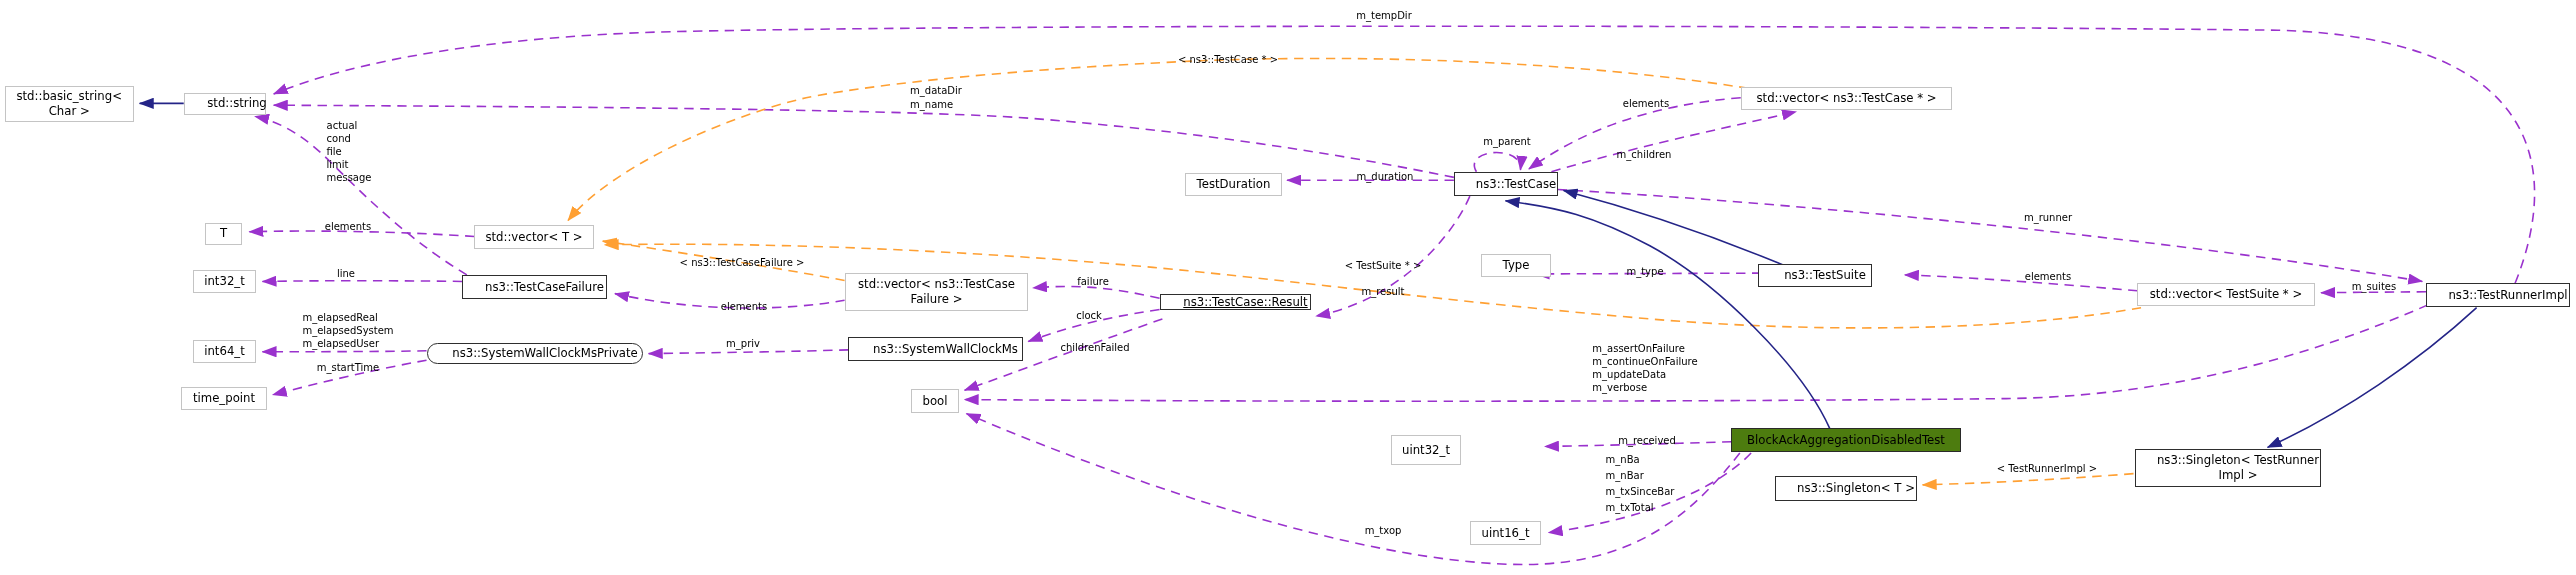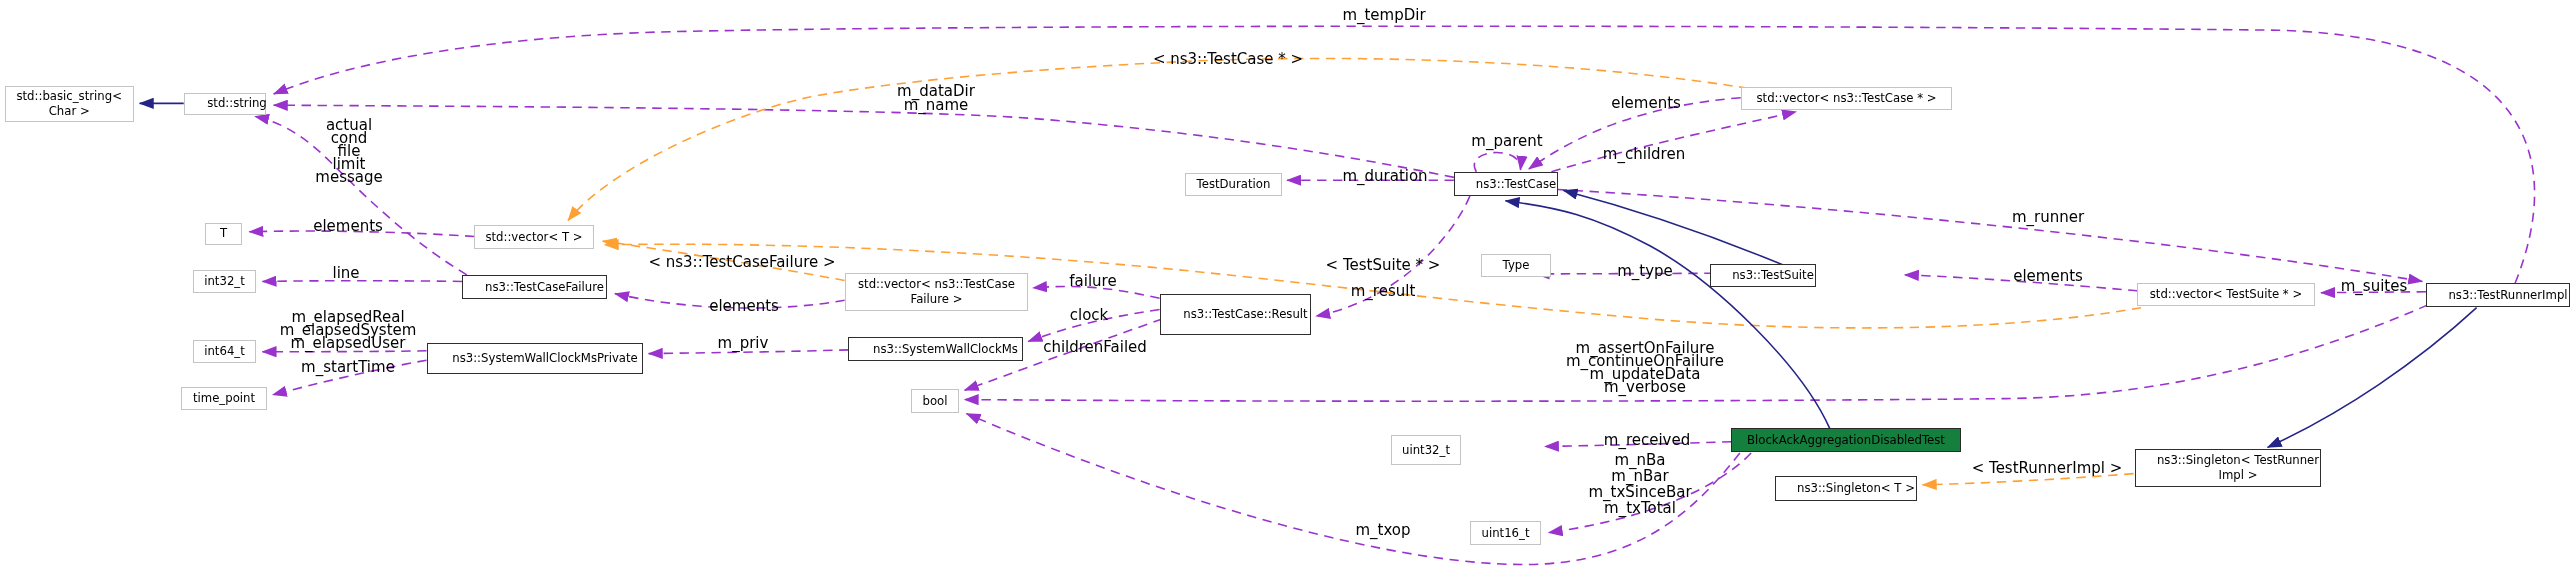--- a/index.html
+++ b/index.html
@@ -3,23 +3,23 @@
 <meta charset="utf-8">
 <style>
   html,body{margin:0;padding:0;background:#ffffff;}
   #canvas{position:relative;width:2576px;height:576px;background:#ffffff;overflow:hidden;
           font-family:"DejaVu Sans","Liberation Sans",sans-serif;}
   #edges{position:absolute;left:0;top:0;z-index:1;}
   .node{position:absolute;z-index:3;box-sizing:border-box;display:flex;align-items:center;justify-content:center;
         background:#ffffff;color:#000;font-size:11.7px;line-height:1.25;text-align:center;white-space:pre-line;}
   .node.plain{border:1.4px solid #c4c4c4;}
   .node.class{border:1.9px solid #2e2e2e;padding-left:20px;}
-  .node.current{border:1.9px solid #2a2a2a;background:#15803d;font-weight:normal;}
-  .edge-label{position:absolute;z-index:2;transform:translate(-50%,-50%);color:#000;font-size:15px;
-              text-align:center;white-space:pre;}
+  .node.current{border:1.9px solid #2a2a2a;background:#4d7c0f;font-weight:normal;}
+  .edge-label{position:absolute;z-index:2;transform:translate(-50%,-50%);color:#000;font-size:10px;
+              text-align:left;white-space:pre;}
 </style>
 </head>
 <body>
 
 <div id="canvas">
   <svg id="edges" width="2576" height="576" xmlns="http://www.w3.org/2000/svg" viewBox="0 0 2748 614">
       <defs>
         <marker id="arrow-usage" markerUnits="userSpaceOnUse" markerWidth="16" markerHeight="12" refX="15" refY="6" orient="auto">
           <path d="M0 0 L16 6 L0 12 Z" fill="#9a32cd"></path>
         </marker>
@@ -67,31 +67,31 @@
   <div id="nodes">
       <div class="node plain" style="left: 4.7px; top: 86px; width: 129px; height: 36px;">std::basic_string&lt;
 Char &gt;</div>
       <div class="node plain" style="left: 184px; top: 93px; width: 82px; height: 21.6px; padding-left: 24px;">std::string</div>
       <div class="node plain" style="left: 205px; top: 223px; width: 37px; height: 21.6px;">T</div>
       <div class="node plain" style="left: 193px; top: 270px; width: 63px; height: 23.4px;">int32_t</div>
       <div class="node plain" style="left: 193px; top: 340px; width: 63px; height: 23.4px;">int64_t</div>
       <div class="node plain" style="left: 181px; top: 387px; width: 86px; height: 23.4px;">time_point</div>
       <div class="node plain" style="left: 474px; top: 225px; width: 120px; height: 24.4px; text-align: center;">std::vector&lt; T &gt;</div>
       <div class="node class" style="left: 462px; top: 275px; width: 145px; height: 24.4px;">ns3::TestCaseFailure</div>
-      <div class="node class" style="left: 427px; top: 343px; width: 216px; height: 31px;">ns3::SystemWallClockMsPrivate</div>
+      <div class="node class" style="left: 427px; top: 343px; width: 216px; height: 21px; border-radius: 12px;">ns3::SystemWallClockMsPrivate</div>
       <div class="node plain" style="left: 845px; top: 273px; width: 183px; height: 38px;">std::vector&lt; ns3::TestCase
 Failure &gt;</div>
       <div class="node class" style="left: 848px; top: 337px; width: 175px; height: 24.4px;">ns3::SystemWallClockMs</div>
       <div class="node plain" style="left: 911px; top: 389px; width: 48px; height: 24.4px;">bool</div>
-      <div class="node class" style="left: 1160px; top: 294px; width: 151px; height: 41px;">ns3::TestCase::Result</div>
+      <div class="node class" style="left: 1160px; top: 294px; width: 151px; height: 16px; text-decoration: underline;">ns3::TestCase::Result</div>
       <div class="node plain" style="left: 1185px; top: 173px; width: 97px; height: 23.4px;">TestDuration</div>
       <div class="node class" style="left: 1454px; top: 172px; width: 104px; height: 24.4px;">ns3::TestCase</div>
       <div class="node plain" style="left: 1481px; top: 254px; width: 70px; height: 23.4px;">Type</div>
       <div class="node plain" style="left: 1741px; top: 87px; width: 211px; height: 23.4px;">std::vector&lt; ns3::TestCase * &gt;</div>
-      <div class="node class" style="left: 1710px; top: 264px; width: 106px; height: 23.4px;">ns3::TestSuite</div>
+      <div class="node class" style="left: 1758px; top: 264px; width: 114px; height: 23.4px;">ns3::TestSuite</div>
       <div class="node plain" style="left: 2137px; top: 283px; width: 178px; height: 23.4px;">std::vector&lt; TestSuite * &gt;</div>
       <div class="node class" style="left: 2426px; top: 283px; width: 144px; height: 24.4px;">ns3::TestRunnerImpl</div>
       <div class="node plain" style="left: 1391px; top: 435px; width: 70px; height: 30px;">uint32_t</div>
       <div class="node current" style="left: 1731px; top: 428px; width: 230px; height: 24.4px;">BlockAckAggregationDisabledTest</div>
       <div class="node plain" style="left: 1470px; top: 521px; width: 71px; height: 24.4px;">uint16_t</div>
       <div class="node class" style="left: 1775px; top: 476px; width: 142px; height: 25px;">ns3::Singleton&lt; T &gt;</div>
       <div class="node class" style="left: 2135px; top: 449px; width: 186px; height: 38px;">ns3::Singleton&lt; TestRunner
 Impl &gt;</div>
     </div>
   <div id="labels">

